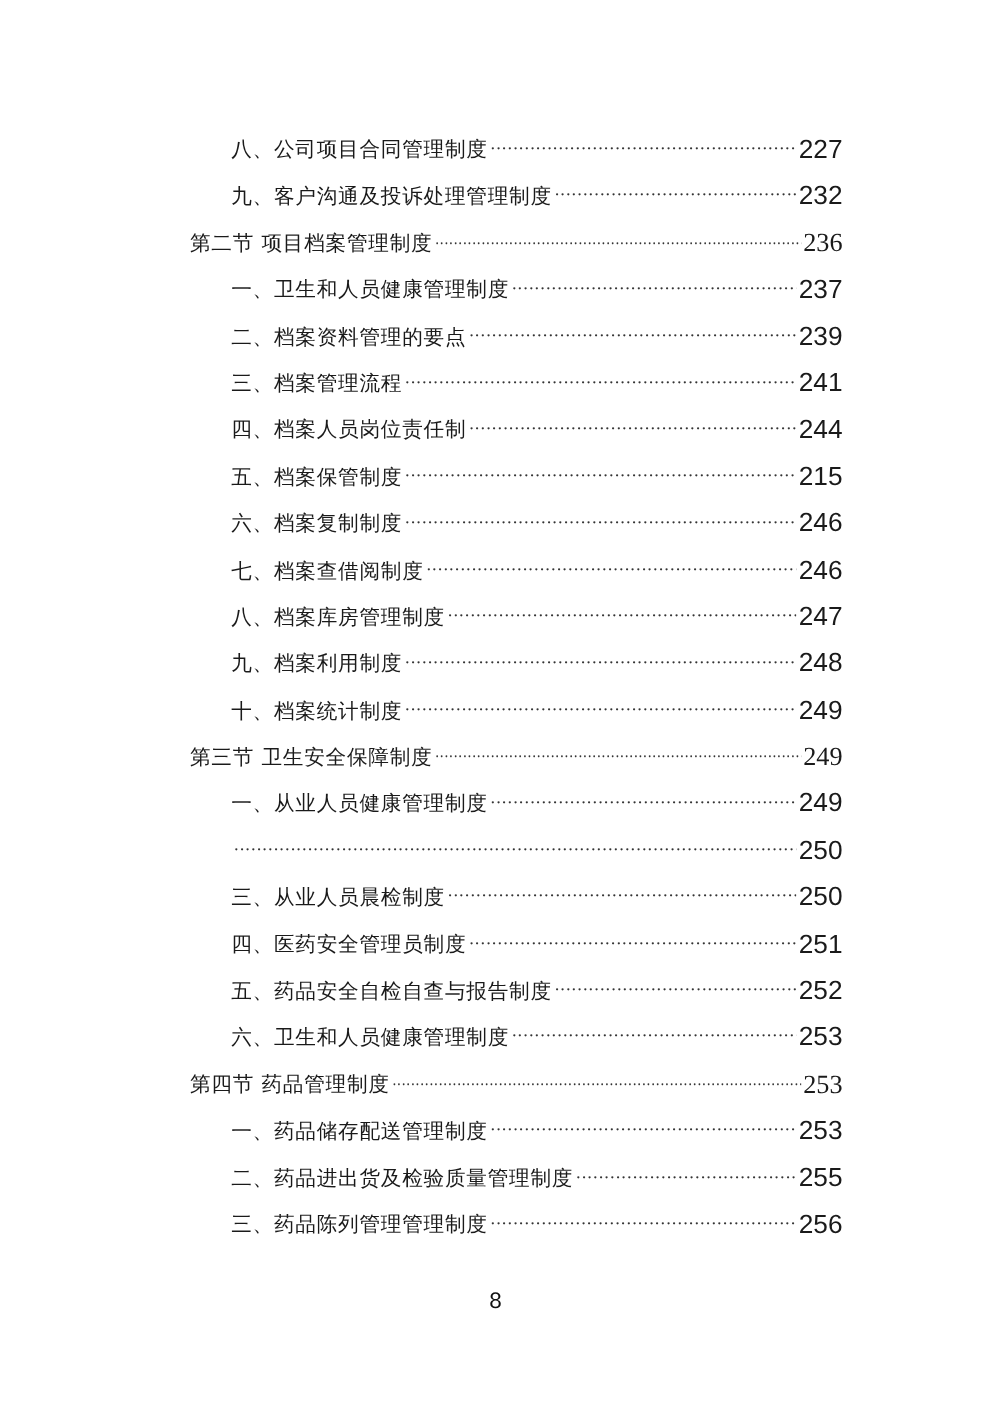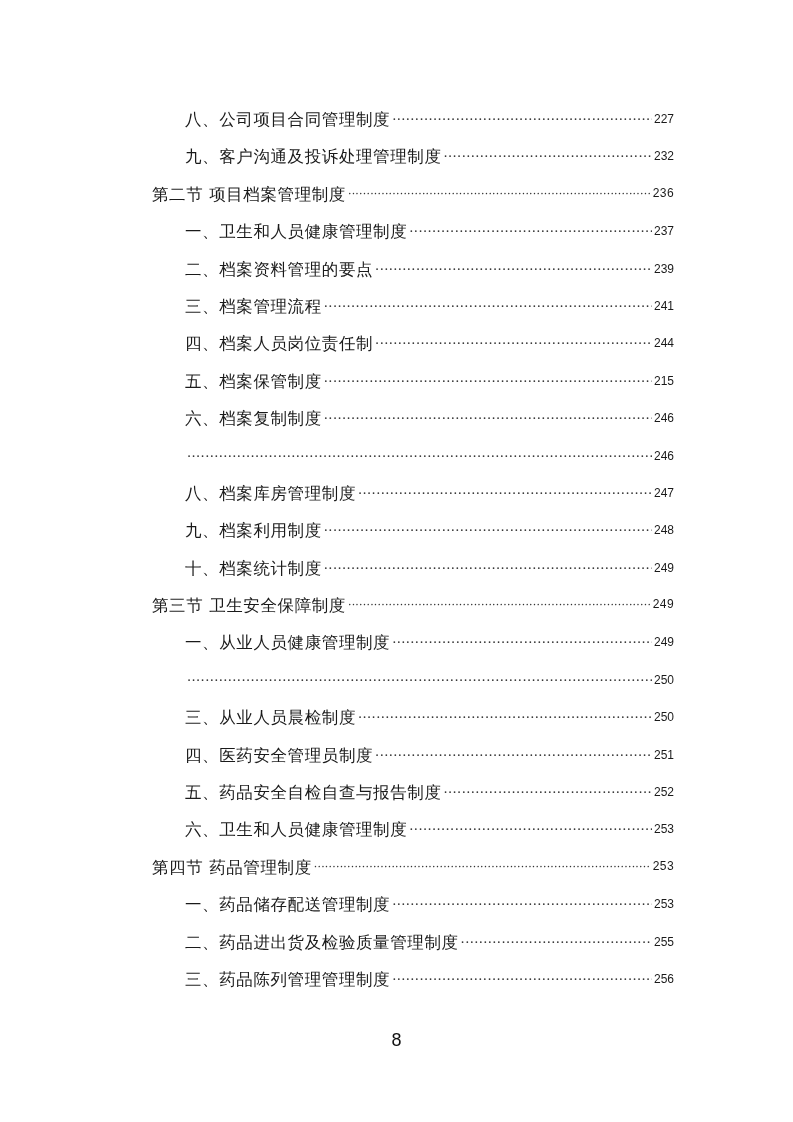--- a/index.html
+++ b/index.html
@@ -6,22 +6,22 @@
   body { width: 793px; height: 1122px; position: relative; overflow: hidden;
          font-family: "DejaVu Serif", "Liberation Serif", serif; color: #1a1a1a; }
   .toc { position: absolute; left: 152px; top: 101px; width: 522px; }
   .row { display: flex; align-items: center; height: 37.4px; line-height: 37.4px;
          font-size: 16.5px; white-space: nowrap; }
   .row.sub { padding-left: 33px; }
   .row .title { flex: 0 0 auto; letter-spacing: 0.6px; }
   .row .dots { flex: 1 1 auto; overflow: hidden; margin: 0 2px; color: #333;
                font-size: 13px; letter-spacing: 0.4px; }
   .row .dots::before { content: "···································································································································"; }
-  .row .page { flex: 0 0 auto; font-family: "Liberation Sans", sans-serif; font-size: 12px; }
-  .row.section .page { font-family: Liberation Mono, monospace; }
+  .row .page { flex: 0 0 auto; font-family: "Liberation Sans", sans-serif; font-size: 21px; }
+  .row.section .page { font-family: Liberation Serif, serif; }
   .row.section .dots { font-size: 11px; letter-spacing: 0.2px; }
   .page-number { position: absolute; top: 1030px; left: 0; width: 793px; text-align: center;
                  font-family: "Liberation Sans", sans-serif; font-size: 18px; color: #111; }
 </style>
 </head>
 <body>
 
 <div class="toc" id="toc">
     <div class="row sub">
       <span class="title">八、公司项目合同管理制度</span>
@@ -62,20 +62,21 @@
       <span class="title">五、档案保管制度</span>
       <span class="dots"></span>
       <span class="page">215</span>
     </div>
     <div class="row sub">
       <span class="title">六、档案复制制度</span>
       <span class="dots"></span>
       <span class="page">246</span>
     </div>
     <div class="row sub">
+      <span class="title">七、档案查借阅制度</span>
       <span class="dots"></span>
       <span class="page">246</span>
     </div>
     <div class="row sub">
       <span class="title">八、档案库房管理制度</span>
       <span class="dots"></span>
       <span class="page">247</span>
     </div>
     <div class="row sub">
       <span class="title">九、档案利用制度</span>

